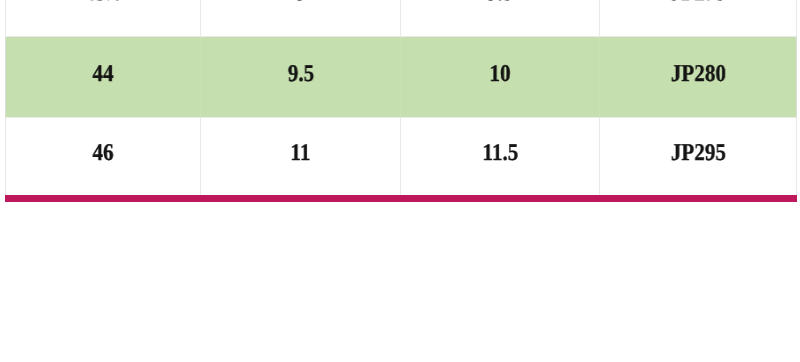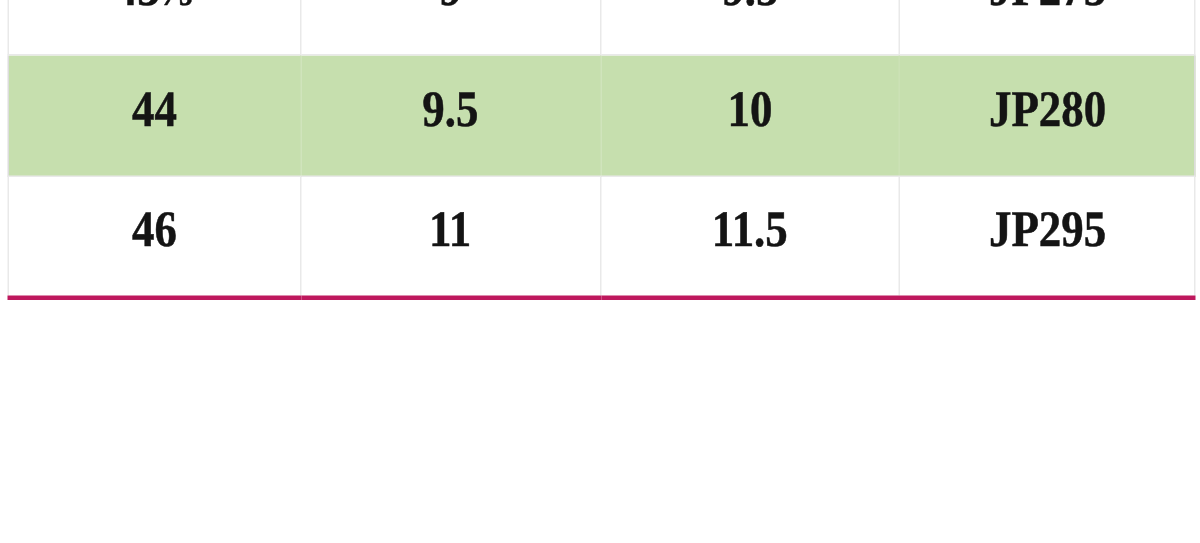--- a/index.html
+++ b/index.html
@@ -7,33 +7,33 @@
   html,body{margin:0;padding:0;}
   body{width:800px;height:362px;background:#ffffff;overflow:hidden;
        font-family:"Liberation Serif",serif;
        -webkit-font-smoothing:antialiased;text-rendering:geometricPrecision;}
   .sheet{position:absolute;left:0;top:0;width:800px;height:362px;background:#fff;}
   .size-table{position:absolute;left:5px;top:-45px;width:791px;
               border-collapse:collapse;table-layout:fixed;}
   .size-table tr{height:81px;}
   .size-table td{height:81px;box-sizing:border-box;padding:16px;
                  text-align:center;vertical-align:middle;
-                 font-weight:bold;font-size:34px;line-height:1;color:var(--ink);
+                 font-weight:bold;font-size:24px;line-height:1;color:var(--ink);
                  border:1px solid var(--grid);}
   .size-table col.c1{width:195px;}
   .size-table col.c2{width:200px;}
   .size-table col.c3{width:199px;}
   .size-table col.c4{width:197px;}
   .cv{display:inline-block;position:relative;top:-3.5px;
       transform:scaleX(0.88) translateZ(0);will-change:transform;
       -webkit-text-stroke:0.35px var(--ink);}
   tr.hl td{background:var(--hl);border-left-color:#cbe1b5;border-right-color:#cbe1b5;}
   tr.hl td:first-child{border-left-color:#dcdcdc;}
   tr.hl td:last-child{border-right-color:#dcdcdc;}
-  tr.lastrow td{border-bottom:3px solid #be185d;}
+  tr.lastrow td{border-bottom:7px solid #be185d;}
 </style>
 </head>
 <body>
 
 <div class="sheet">
   <table class="size-table">
     <colgroup>
       <col class="c1">
         <col class="c2">
         <col class="c3">

